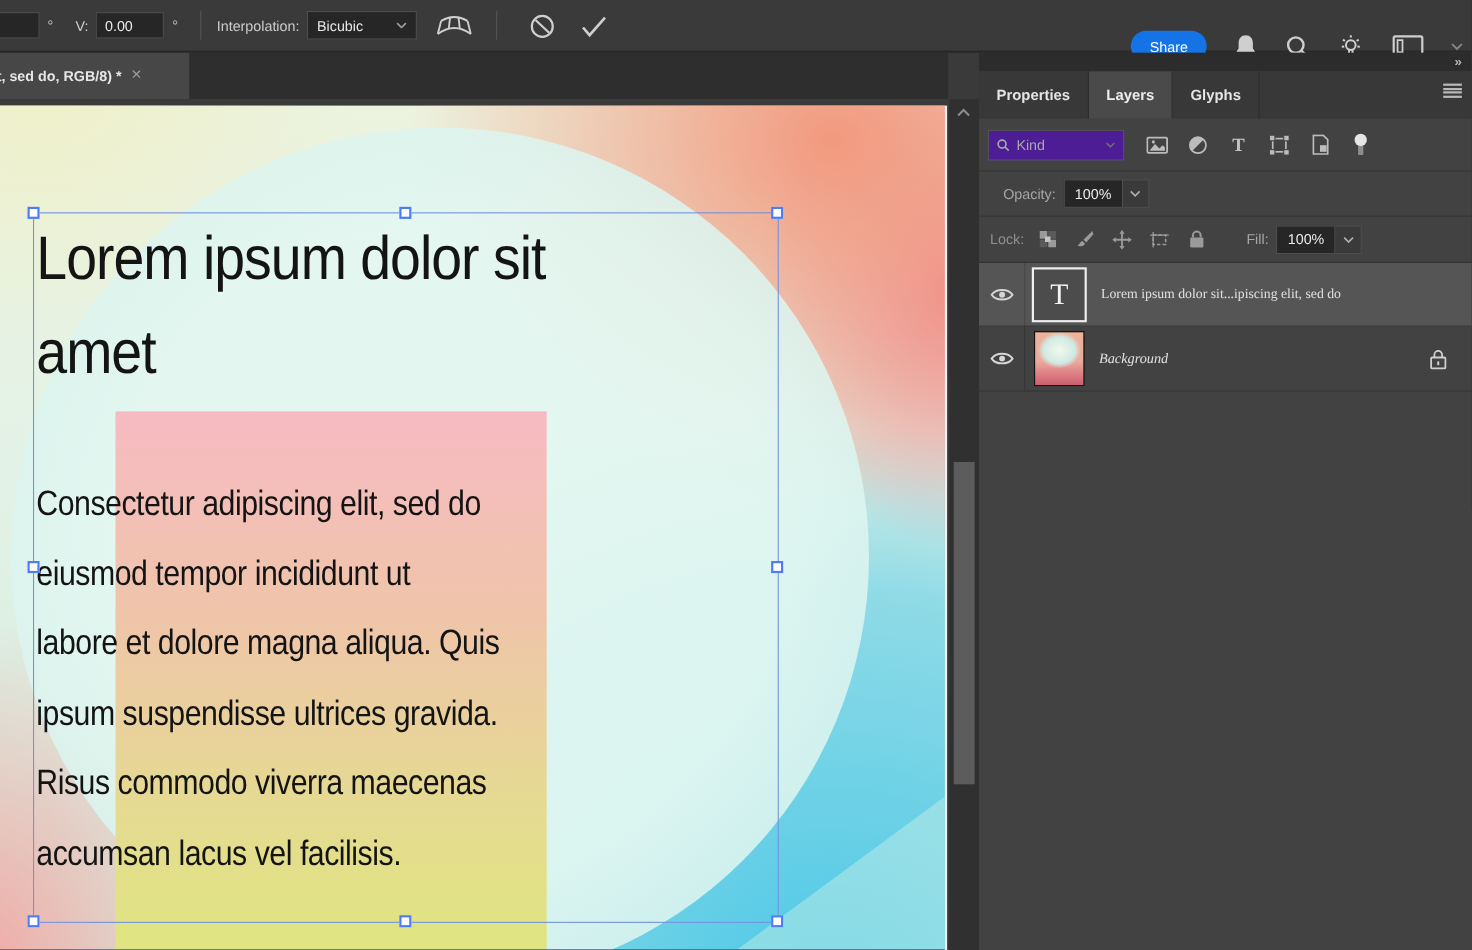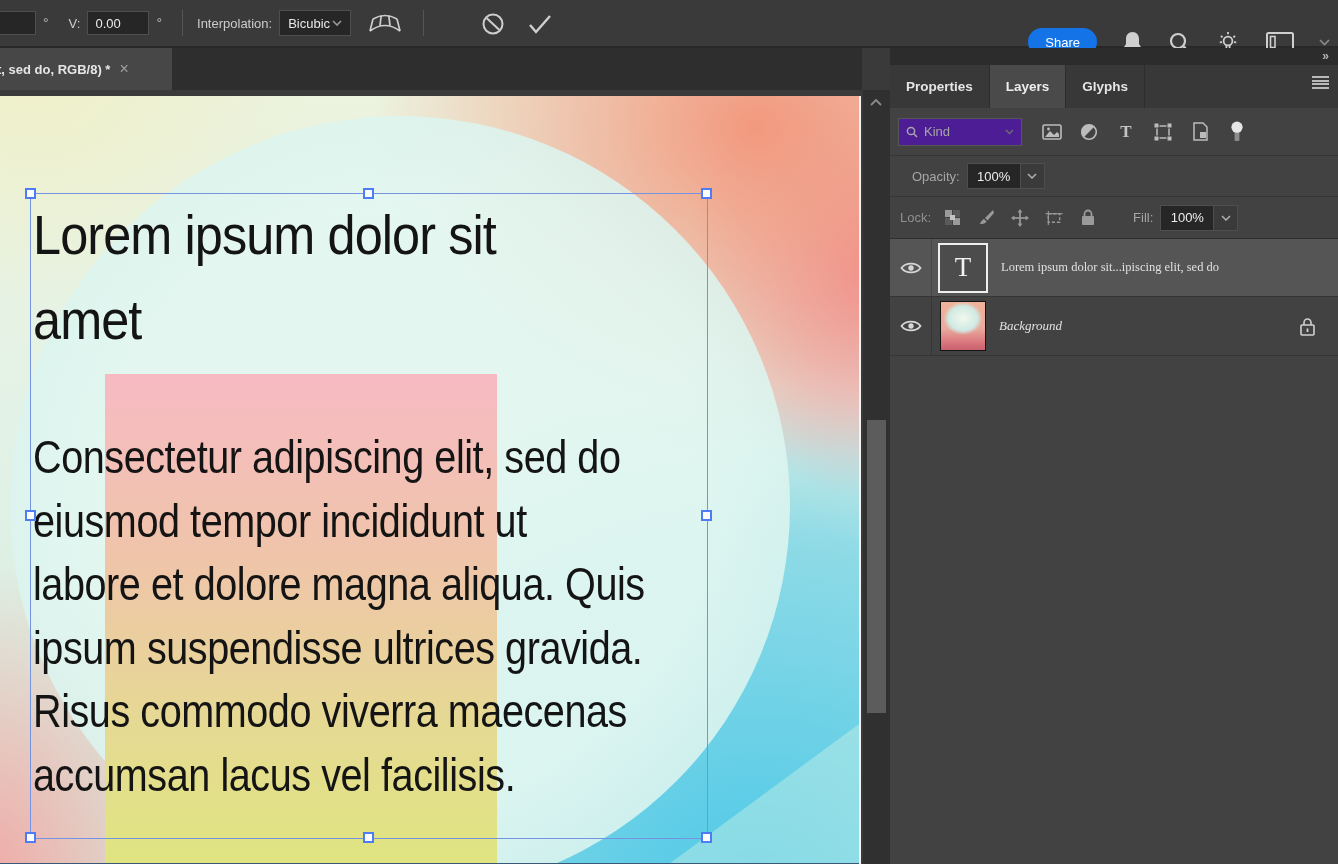--- a/index.html
+++ b/index.html
@@ -25,21 +25,21 @@
   .field.cut { margin-left:-30px; width:66px; justify-content:flex-start; padding-left:10px; }
   .unit { color:#b9b9b9; font-size:14px; margin:0 6px 0 7px; }
   .opt-label { color:#cccccc; font-size:13px; margin:0 7px 0 14px; }
   .vsep { width:1px; height:26px; background:#555; margin:0 14px; }
   .select {
     background:#262626; border:1px solid #4e4e4e; color:#e8e8e8;
     font-size:13px; height:26px; display:flex; align-items:center;
     padding:0 8px; cursor:default;
   }
   .select .chev { margin-left:auto; }
-  .interp-select { width:72px; }
+  .interp-select { width:100px; }
   .iconbtn { display:flex; align-items:center; justify-content:center; cursor:default; }
   .warp-btn { margin-left:14px; width:40px; height:34px; }
   .cancel-btn { position:absolute; left:480px; top:11px; width:26px; height:26px; }
   .commit-btn { position:absolute; left:527px; top:11px; width:26px; height:26px; }
   .ob-right { position:absolute; right:8px; top:0; height:48px; display:flex; align-items:center; gap:24px;margin-top:18px; }
   .share-btn {
     height:28px; padding:0 17px; border-radius:15px; border:none;
     color:#fff; font-size:13px; font-family:"Liberation Sans",sans-serif; cursor:pointer;
     display:flex; align-items:center;
   }
@@ -81,21 +81,21 @@
   .corner-facet {
     position:absolute; right:0; bottom:6px; width:190px; height:140px;
     background:rgba(214,246,231,0.40);
     clip-path:polygon(100% 0, 0 100%, 100% 100%);
   }
   .bottom-strip {
     position:absolute; left:0; bottom:0; width:100%; height:7px; background:#3c5878;
   }
   .canvas-text { position:absolute; left:33px; color:#141414; }
   .heading { top:96px; font-size:56px; line-height:85px; letter-spacing:-1px; }
-  .bodytext { top:330px; font-size:46px; line-height:63.5px; letter-spacing:-0.5px; }
+  .bodytext { top:330px; font-size:32px; line-height:63.5px; letter-spacing:-0.5px; }
   .tline { white-space:nowrap; transform:scaleX(0.86); transform-origin:left center; }
 
   
   .bbox {
     position:absolute; left:30px; top:97px; width:678px; height:646px;
     border:1px solid #7493e0; pointer-events:none;
   }
   .handle {
     position:absolute; width:11px; height:11px; background:#fdfdfd;
     border:2px solid #4d7cf6; margin:-6px;

